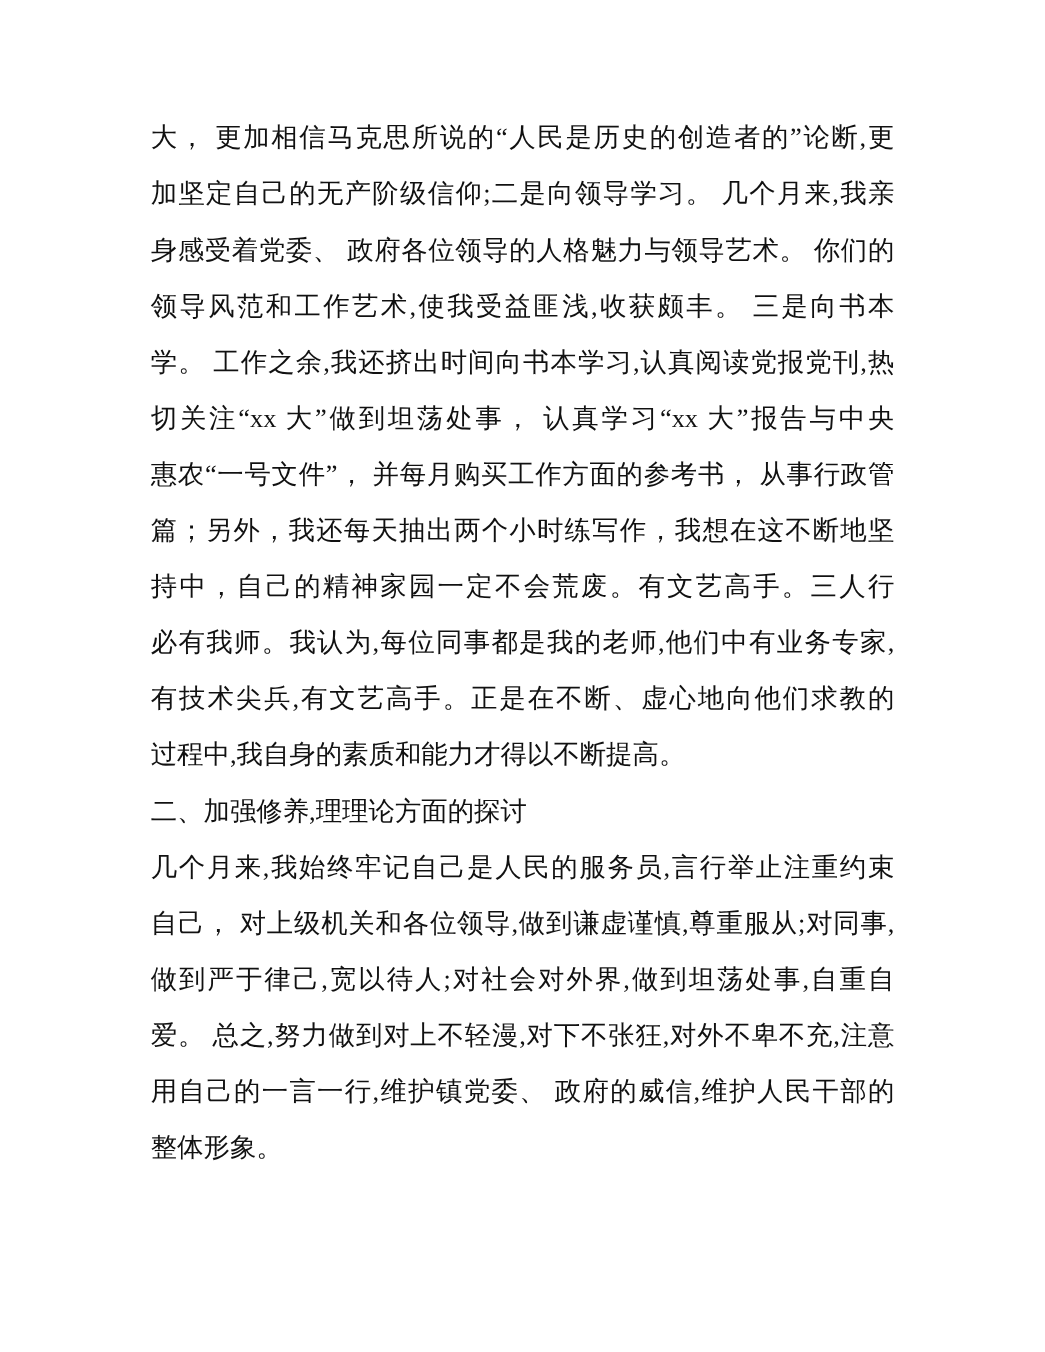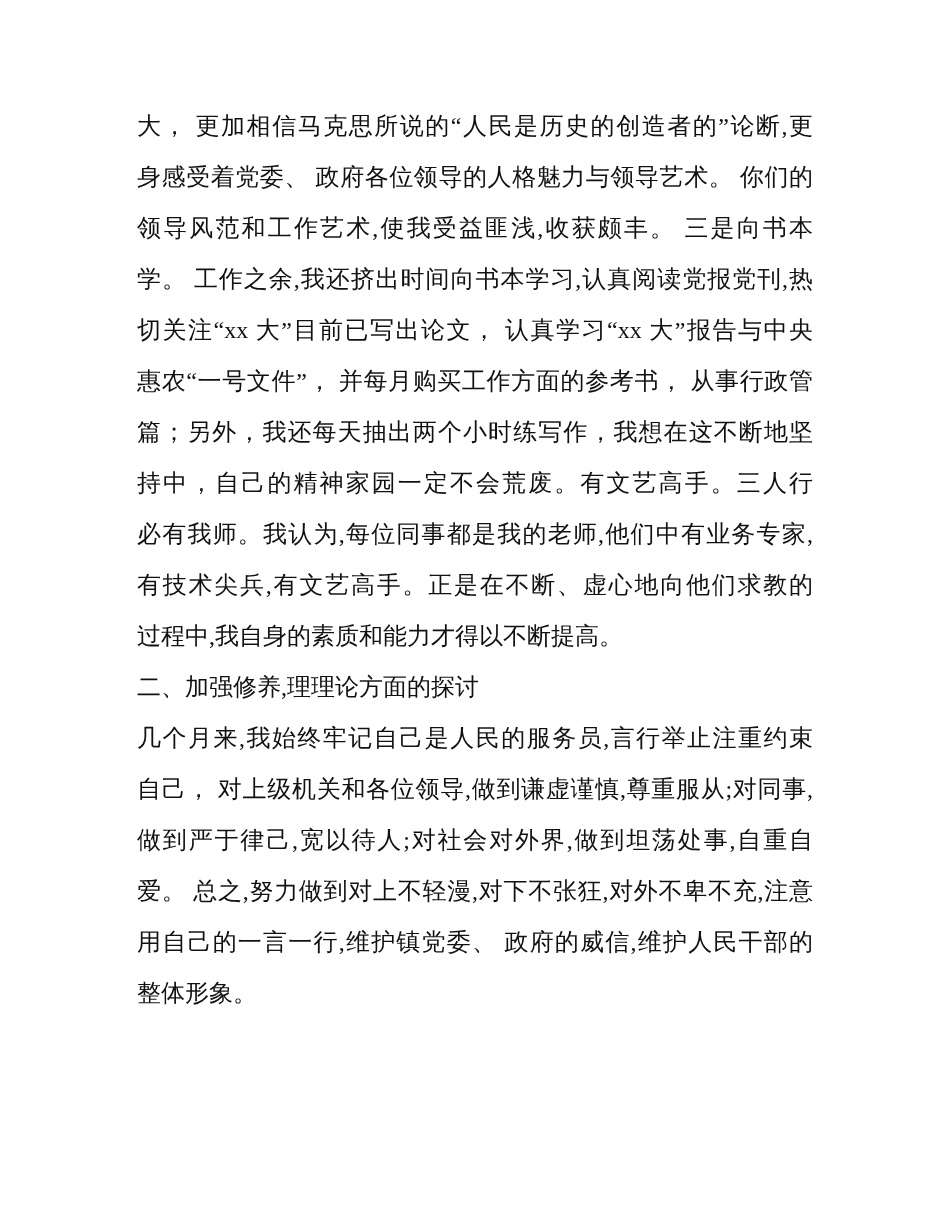--- a/index.html
+++ b/index.html
@@ -41,24 +41,25 @@
     text-align: center;
     text-align-last: left;
   }
 </style>
 </head>
 <body>
 
 <div class="doc-page">
   <div class="text-block">
     <div class="ln">大， 更加相信马克思所说的“人民是历史的创造者的”论断,更</div>
+    <div class="ln">加坚定自己的无产阶级信仰;二是向领导学习。 几个月来,我亲</div>
     <div class="ln">身感受着党委、 政府各位领导的人格魅力与领导艺术。 你们的</div>
     <div class="ln">领导风范和工作艺术,使我受益匪浅,收获颇丰。 三是向书本</div>
     <div class="ln">学。 工作之余,我还挤出时间向书本学习,认真阅读党报党刊,热</div>
-    <div class="ln">切关注“xx 大”目前已写出论文， 认真学习“xx 大”报告与中央</div>
+    <div class="ln">切关注“xx 大”做到坦荡处事， 认真学习“xx 大”报告与中央</div>
     <div class="ln">惠农“一号文件”， 并每月购买工作方面的参考书， 从事行政管</div>
     <div class="ln">篇；另外，我还每天抽出两个小时练写作，我想在这不断地坚</div>
     <div class="ln">持中，自己的精神家园一定不会荒废。有文艺高手。三人行</div>
     <div class="ln">必有我师。我认为,每位同事都是我的老师,他们中有业务专家,</div>
     <div class="ln">有技术尖兵,有文艺高手。正是在不断、虚心地向他们求教的</div>
     <div class="ln end">过程中,我自身的素质和能力才得以不断提高。</div>
     <div class="ln end">二、加强修养,理理论方面的探讨</div>
     <div class="ln">几个月来,我始终牢记自己是人民的服务员,言行举止注重约束</div>
     <div class="ln">自己， 对上级机关和各位领导,做到谦虚谨慎,尊重服从;对同事,</div>
     <div class="ln">做到严于律己,宽以待人;对社会对外界,做到坦荡处事,自重自</div>

